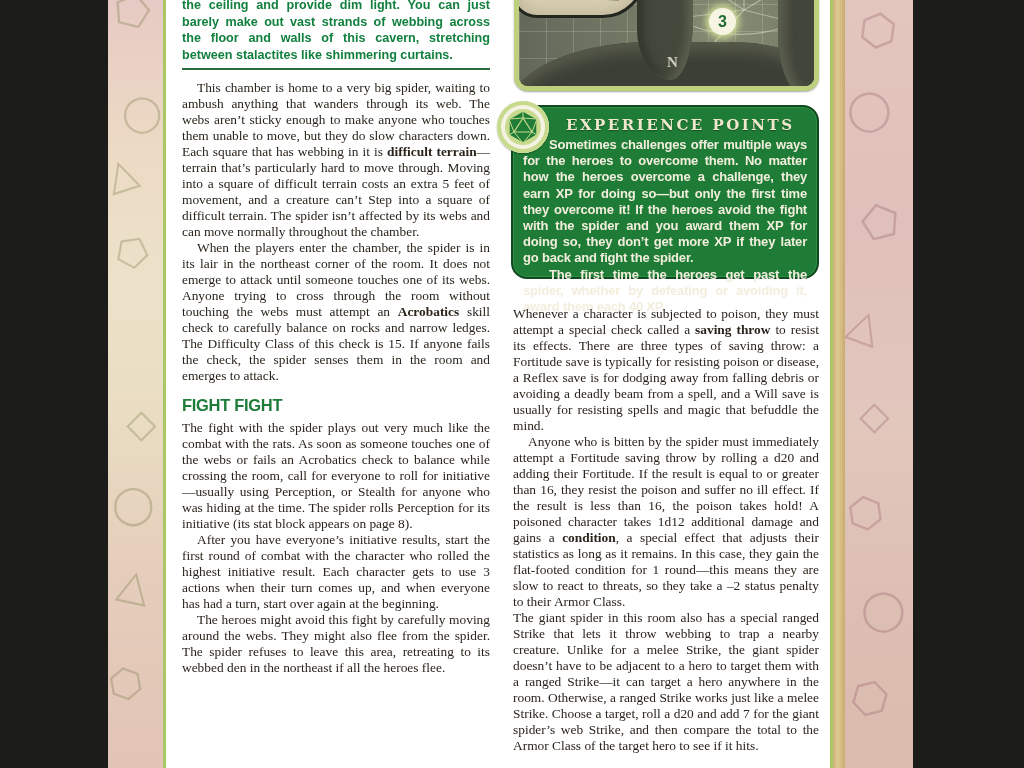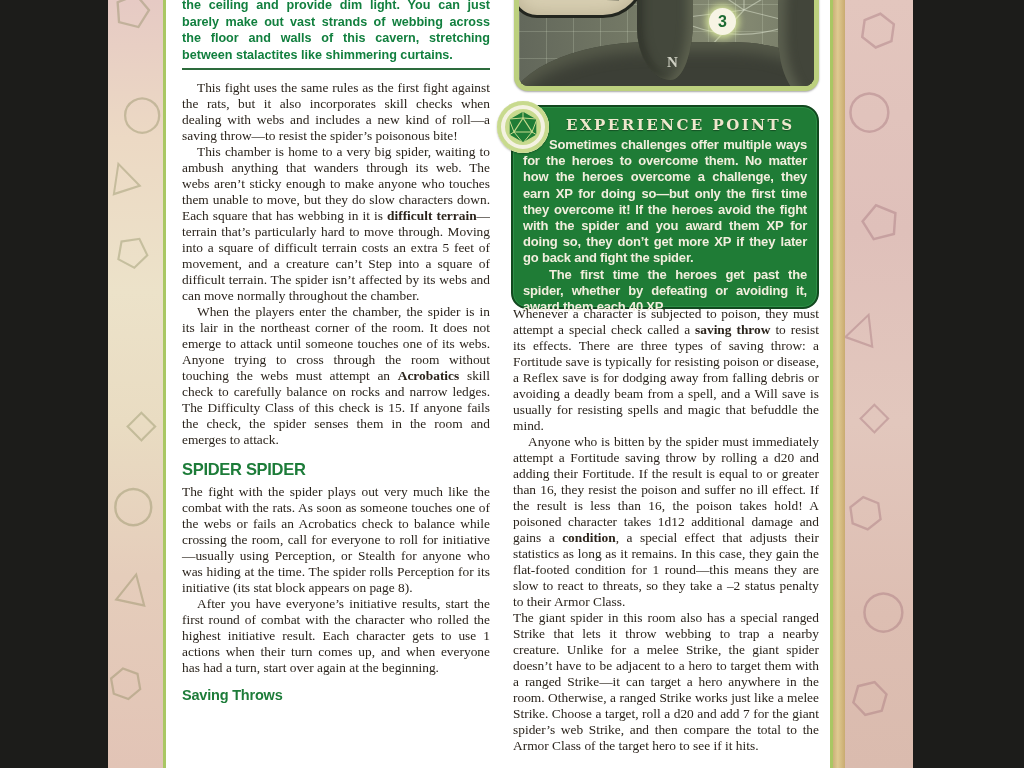--- a/index.html
+++ b/index.html
@@ -77,21 +77,21 @@
   .badge { position:absolute; width:27px; height:27px; border-radius:50%;
     background:#f7f4e4; color:#1e6b33; font-family:"Liberation Sans", sans-serif;
     font-weight:bold; font-size:16px; display:flex; align-items:center; justify-content:center;
     box-shadow:0 0 7px 3px rgba(225,240,160,.85); }
   .badge-3 { left:190px; top:58px; }
   .web-svg { position:absolute; left:140px; top:0; width:170px; height:140px; }
   .compass-n { position:absolute; left:148px; top:104px; color:rgba(240,240,228,.8);
     font-family:"Liberation Serif", serif; font-size:15px; font-weight:bold; }
 
   
-  .xp-box { position:absolute; left:345px; top:105px; width:308px; height:204px;
+  .xp-box { position:absolute; left:345px; top:105px; width:308px; height:174px;
     background:#1f7c36; border:2px solid #12481f; border-radius:16px;
     box-shadow: inset 0 0 0 1px #2d9047; }
   .xp-title { font-family:"DejaVu Serif", serif; font-weight:bold; color:#efe8cd;
     font-size:15px; letter-spacing:2.5px; margin:9px 8px 3px 53px; white-space:nowrap;
     text-shadow:0 1px 1px rgba(0,0,0,.35); }
   .xp-box p { font-family:"Liberation Sans", sans-serif; font-weight:bold;
     color:#f2eedd; font-size:13px; line-height:16.2px; letter-spacing:-0.2px;
     text-align:justify; padding:0 10px; }
   .xp-box p.ind { text-indent:26px; }
   .d20-medal { position:absolute; left:331px; top:101px; width:52px; height:52px;
@@ -125,29 +125,28 @@
   <span class="die die-circ" style="left:16px;top:586px;font-size:40px"></span>
   <span class="die die-hex" style="left:6px;top:672px;font-size:44px;transform:rotate(16deg)"></span>
 </div>
 
 <div class="page">
 
   <div class="col col-left">
     <div class="read-aloud">the ceiling and provide dim light. You can just barely make out vast strands of webbing across the floor and walls of this cavern, stretching between stalactites like shimmering curtains.</div>
     <hr class="ra-rule">
 
-    <p class="body ind">This fight uses the same rules as the first fight against the rats, but it also incorporates skill checks when dealing with webs and includes a new kind of roll—a saving throw—to resist the spider’s poisonous bite!</p>
     <p class="body ind"><span>This chamber is home to a very big spider, waiting to ambush anything that wanders through its web. The webs aren’t sticky enough to make anyone who touches them unable to move, but they do slow characters down. Each square that has webbing in it is </span><b>difficult terrain</b><span>—terrain that’s particularly hard to move through. Moving into a square of difficult terrain costs an extra 5 feet of movement, and a creature can’t Step into a square of difficult terrain. The spider isn’t affected by its webs and can move normally throughout the chamber.</span></p>
     <p class="body ind"><span>When the players enter the chamber, the spider is in its lair in the northeast corner of the room. It does not emerge to attack until someone touches one of its webs. Anyone trying to cross through the room without touching the webs must attempt an </span><b>Acrobatics</b><span> skill check to carefully balance on rocks and narrow ledges. The Difficulty Class of this check is 15. If anyone fails the check, the spider senses them in the room and emerges to attack.</span></p>
 
-    <h3 class="h-main">SPIDER SPIDER</h3>
+    <h3 class="h-main">FIGHT FIGHT</h3>
     <p class="body">The fight with the spider plays out very much like the combat with the rats. As soon as someone touches one of the webs or fails an Acrobatics check to balance while crossing the room, call for everyone to roll for initiative—usually using Perception, or Stealth for anyone who was hiding at the time. The spider rolls Perception for its initiative (its stat block appears on page 8).</p>
-    <p class="body ind">After you have everyone’s initiative results, start the first round of combat with the character who rolled the highest initiative result. Each character gets to use 1 actions when their turn comes up, and when everyone has had a turn, start over again at the beginning.</p>
-
-    <h4 class="h-sub">Saving Throws</h4>
+    <p class="body ind">After you have everyone’s initiative results, start the first round of combat with the character who rolled the highest initiative result. Each character gets to use 3 actions when their turn comes up, and when everyone has had a turn, start over again at the beginning.</p>
+    <p class="body ind">The heroes might avoid this fight by carefully moving around the webs. They might also flee from the spider. The spider refuses to leave this area, retreating to its webbed den in the northeast if all the heroes flee.</p>
+
 
   </div>
 
   <div class="map-box">
     <div class="map-grid"></div>
     <svg class="web-svg" viewBox="0 0 170 140">
       <g stroke="rgba(228,233,214,0.5)" stroke-width="1.2" fill="none">
         <line x1="85" y1="60" x2="10" y2="10"></line>
           <line x1="85" y1="60" x2="85" y2="0"></line>
         <line x1="85" y1="60" x2="160" y2="15"></line>

